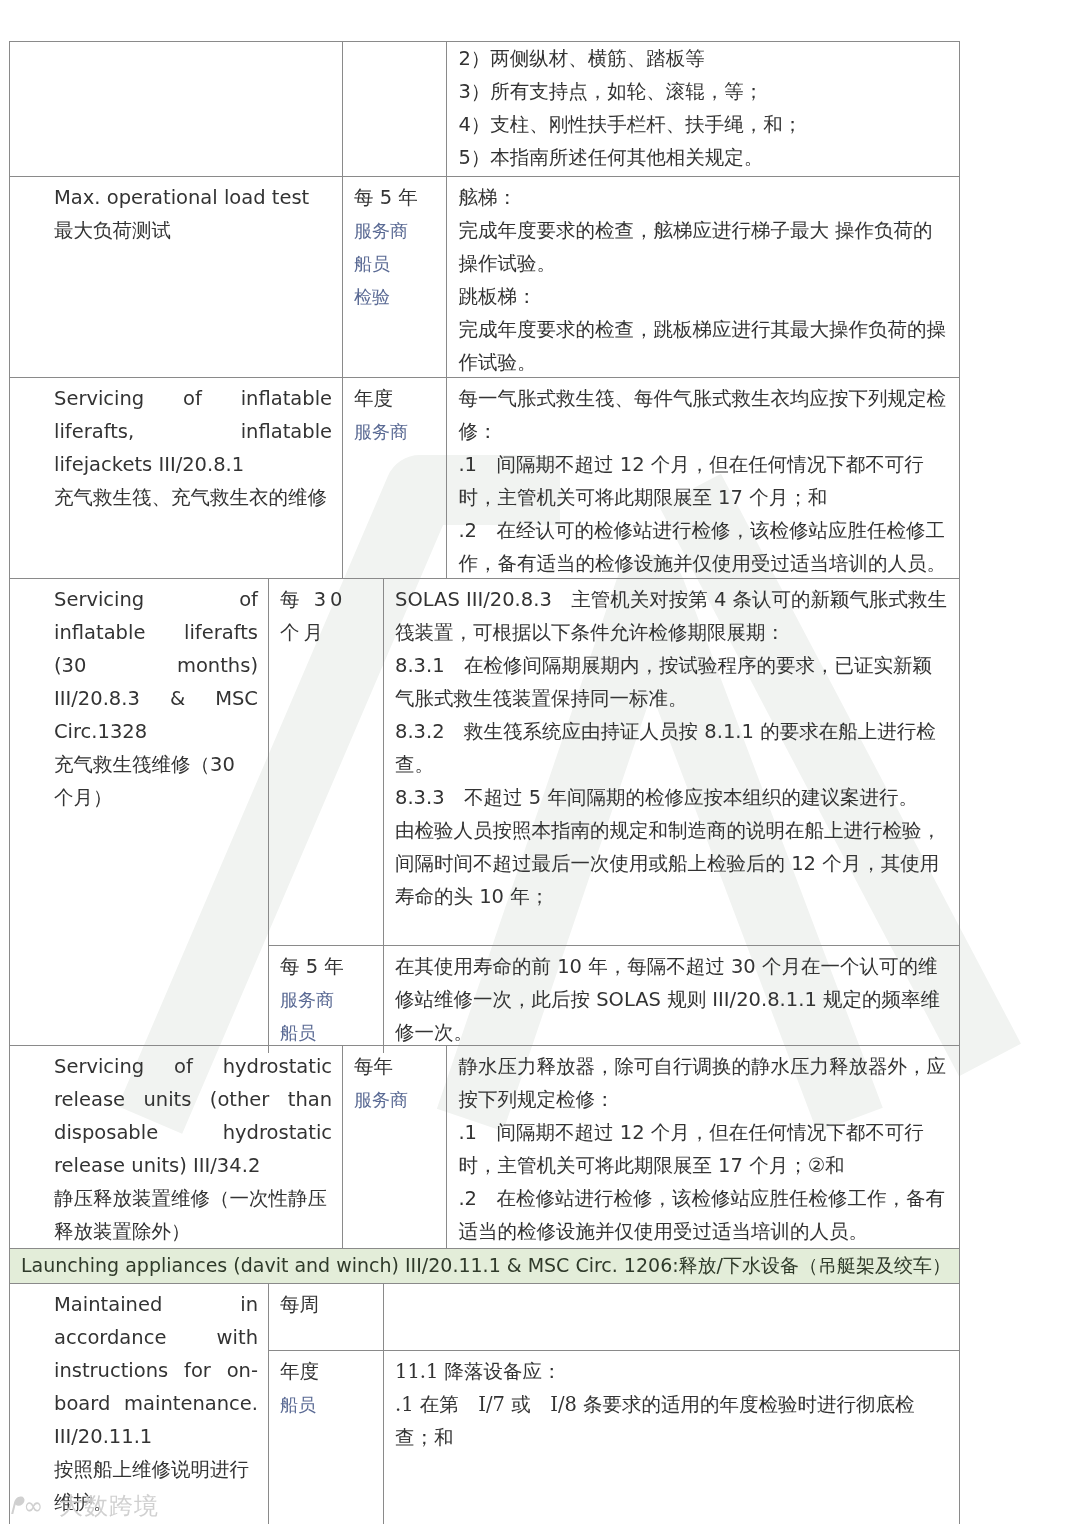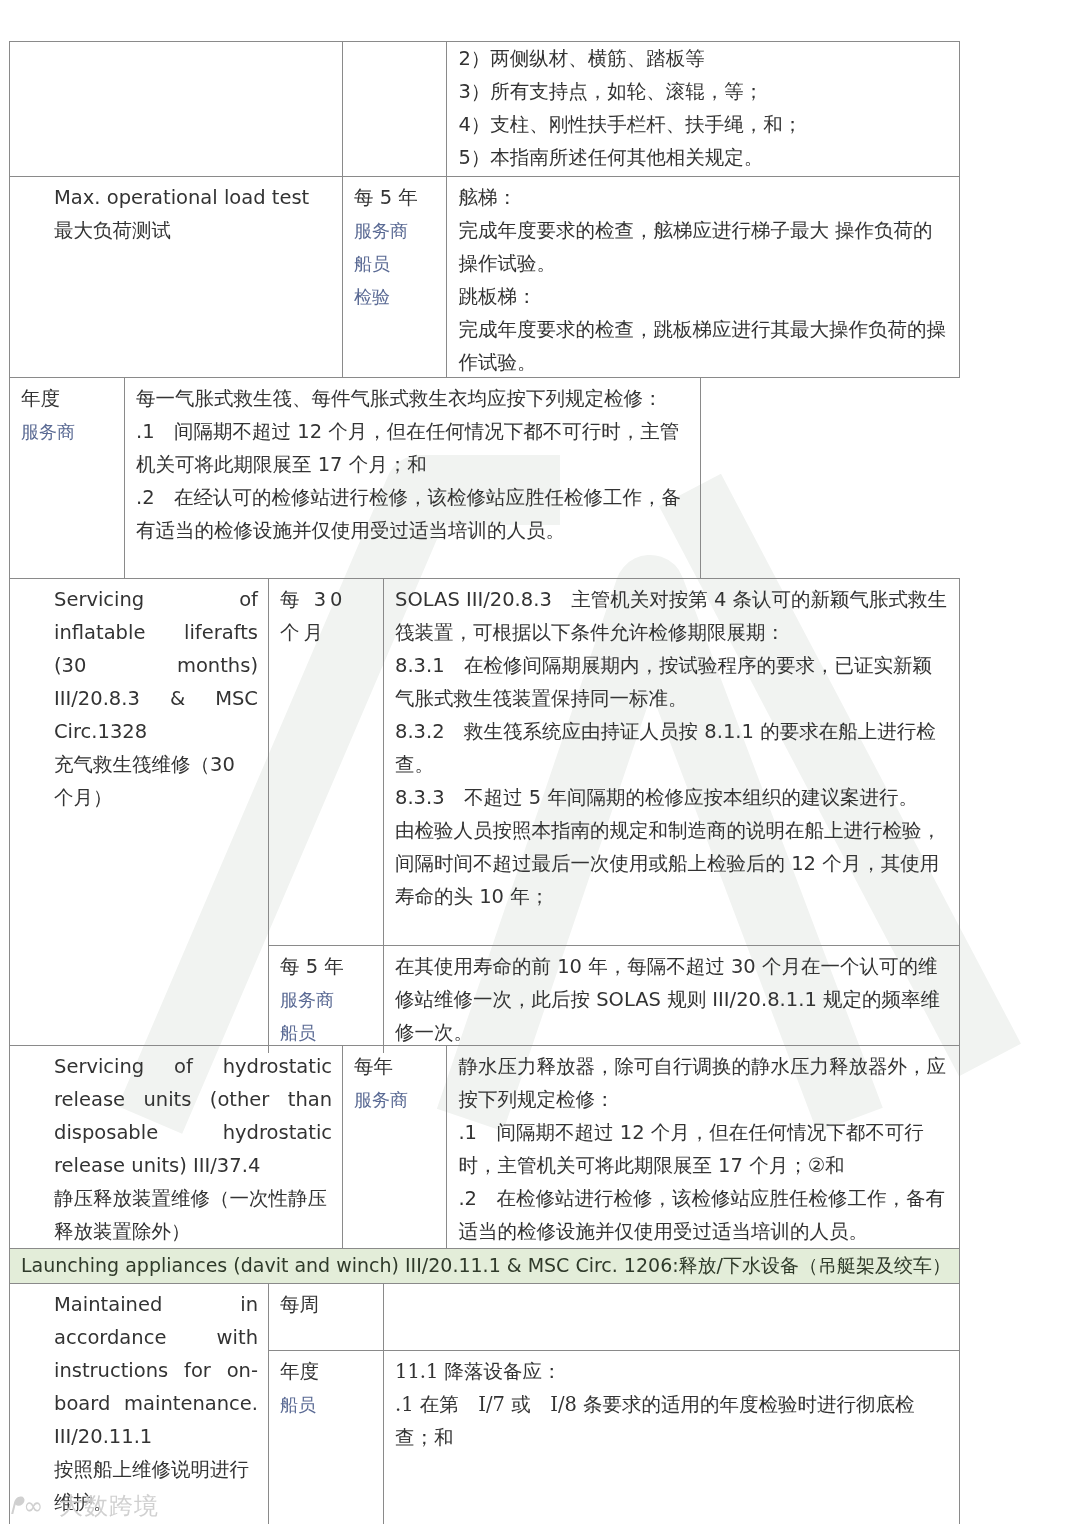--- a/index.html
+++ b/index.html
@@ -75,20 +75,24 @@
     </div>
     <div class="cell c3">
       <span class="p">舷梯：</span>
       <span class="p">完成年度要求的检查，舷梯应进行梯子最大 操作负荷的操作试验。</span>
       <span class="p">跳板梯：</span>
       <span class="p">完成年度要求的检查，跳板梯应进行其最大操作负荷的操作试验。</span>
     </div>
   </div>
 
   <div class="row" style="height:200px;">
+    <div class="cell c1">
+      <span class="p en">Servicing of inflatable liferafts, inflatable lifejackets III/20.8.1</span>
+      <span class="p">充气救生筏、充气救生衣的维修</span>
+    </div>
     <div class="cell c2">
       <span class="freq">年度</span>
       <span class="role">服务商</span>
     </div>
     <div class="cell c3">
       <span class="p">每一气胀式救生筏、每件气胀式救生衣均应按下列规定检修：</span>
       <span class="p">.1　间隔期不超过 12 个月，但在任何情况下都不可行时，主管机关可将此期限展至 17 个月；和</span>
       <span class="p">.2　在经认可的检修站进行检修，该检修站应胜任检修工作，备有适当的检修设施并仅使用受过适当培训的人员。</span>
     </div>
   </div>
@@ -119,21 +123,21 @@
         </div>
         <div class="cell c3">
           <span class="p">在其使用寿命的前 10 年，每隔不超过 30 个月在一个认可的维修站维修一次，此后按 SOLAS 规则 III/20.8.1.1 规定的频率维修一次。</span>
         </div>
       </div>
     </div>
   </div>
 
   <div class="row" style="height:202px;">
     <div class="cell c1">
-      <span class="p en">Servicing of hydrostatic release units (other than disposable hydrostatic release units) III/37.4</span>
+      <span class="p en">Servicing of hydrostatic release units (other than disposable hydrostatic release units) III/34.2</span>
       <span class="p">静压释放装置维修（一次性静压释放装置除外）</span>
     </div>
     <div class="cell c2">
       <span class="freq">每年</span>
       <span class="role">服务商</span>
     </div>
     <div class="cell c3">
       <span class="p">静水压力释放器，除可自行调换的静水压力释放器外，应按下列规定检修：</span>
       <span class="p">.1　间隔期不超过 12 个月，但在任何情况下都不可行时，主管机关可将此期限展至 17 个月；②和</span>
       <span class="p">.2　在检修站进行检修，该检修站应胜任检修工作，备有适当的检修设施并仅使用受过适当培训的人员。</span>

